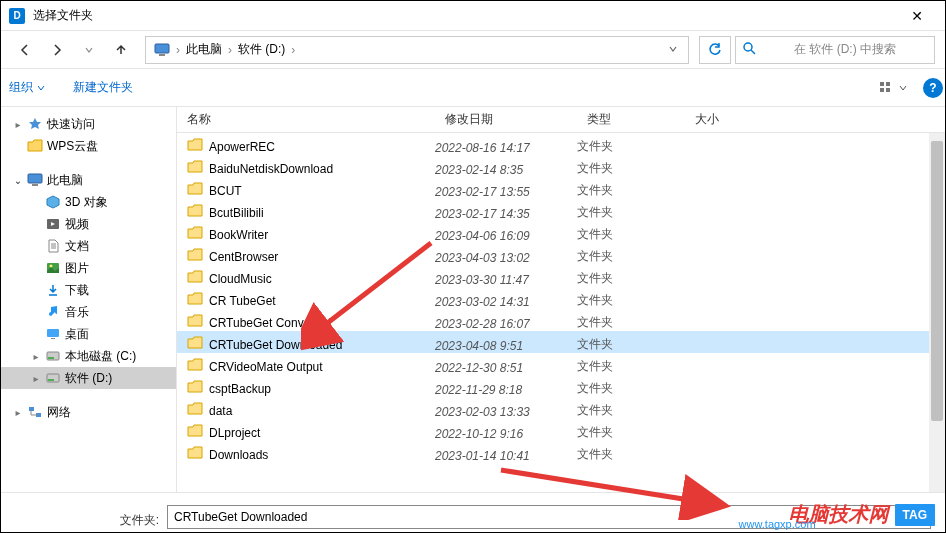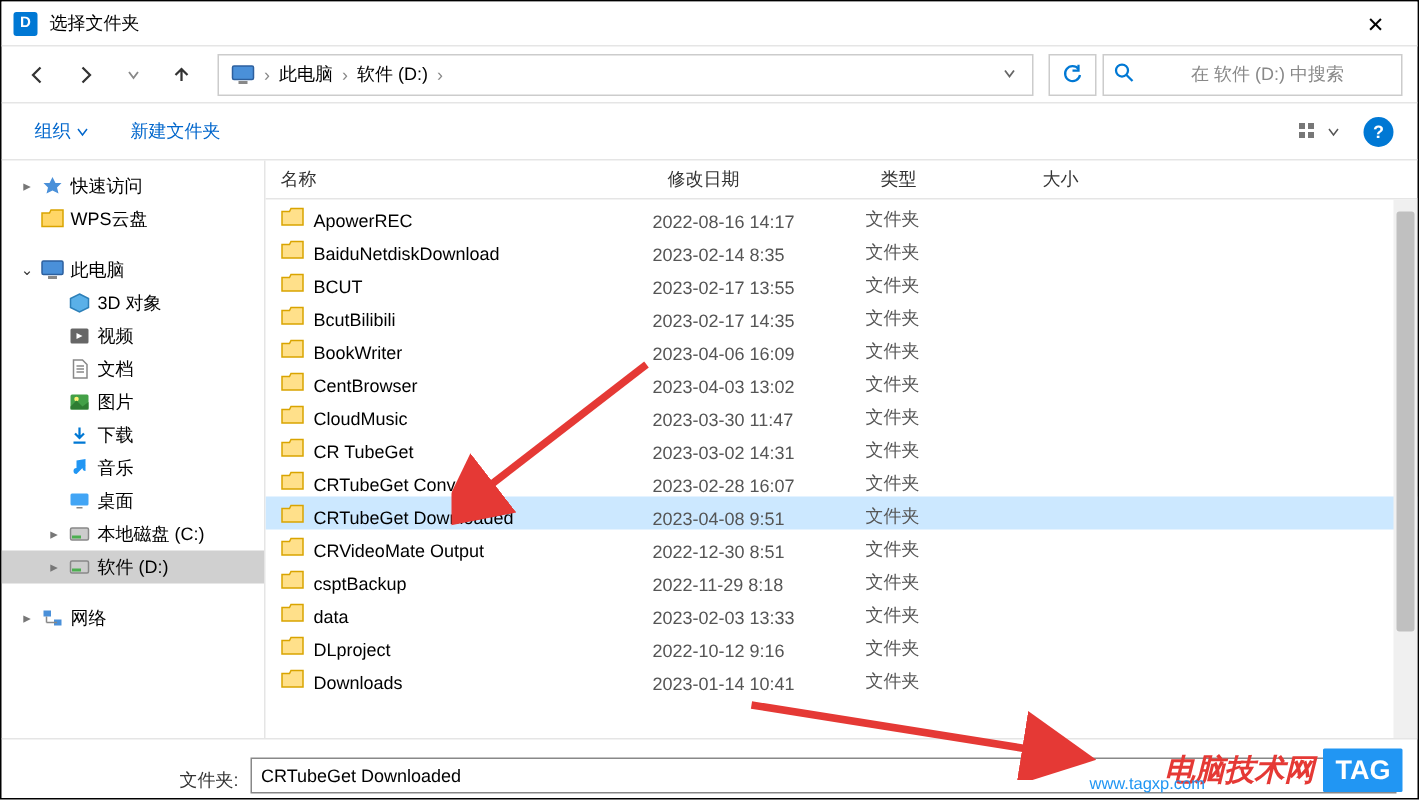--- a/index.html
+++ b/index.html
@@ -16,21 +16,21 @@
     .address-bar { flex: 1; height: 28px; border: 1px solid #ccc; display: flex; align-items: center; padding: 0 4px; margin: 0 6px; }
     .address-bar .pc-icon { width: 16px; height: 16px; margin: 0 4px; display: flex; align-items: center; justify-content: center; }
     .address-bar .sep { color: #888; margin: 0 2px; }
     .address-bar .crumb { padding: 2px 4px; cursor: pointer; }
     .address-bar .spacer { flex: 1; }
     .address-bar .dd { padding: 0 6px; color: #666; cursor: pointer; }
     .refresh-btn { width: 32px; height: 28px; border: 1px solid #ccc; display: flex; align-items: center; justify-content: center; cursor: pointer; color: #0078d4; }
     .search-box { width: 200px; height: 28px; border: 1px solid #ccc; display: flex; align-items: center; padding: 0 6px; color: #888; gap: 32px; }
     .search-box .sicon { margin-right: 6px; color: #0078d4; }
     
-    .toolbar { height: 38px; display: flex; align-items: center; padding: 0 16px; border-bottom: 1px solid #e5e5e5; text-align: right; }
+    .toolbar { height: 38px; display: flex; align-items: center; padding: 0 2px; border-bottom: 1px solid #e5e5e5; text-align: right; }
     .toolbar .tb-link { color: #0066cc; cursor: pointer; padding: 4px 6px; display: flex; align-items: center; gap: 4px; }
     .toolbar .spacer { flex: 1; }
     .toolbar .view-btn { padding: 4px 6px; cursor: pointer; display: flex; align-items: center; gap: 2px; color: #555; }
     .toolbar .help-btn { width: 20px; height: 20px; border-radius: 50%; background: #0078d4; color: #fff; display: flex; align-items: center; justify-content: center; margin-left: 10px; cursor: pointer; font-weight: bold; }
     
     .main { display: flex; height: 385px; }
     .sidebar { width: 176px; border-right: 1px solid #e5e5e5; overflow-y: auto; padding-top: 6px; }
     .tree-item { display: flex; align-items: center; height: 22px; padding-left: 12px; cursor: pointer; gap: 4px; }
     .tree-item.sub { padding-left: 30px; }
     .tree-item.selected { background: #d0d0d0; }
@@ -43,37 +43,37 @@
     .columns .col { color: #333; cursor: pointer; padding-left: 10px; }
     .col-name { width: 258px; }
     .col-date { width: 142px; }
     .col-type { width: 108px; }
     .col-size { width: 80px; }
     
     .filelist { flex: 1; overflow-y: auto; }
     .file-row { display: flex; height: 22px; align-items: flex-end; cursor: pointer; }
     .file-row.selected { background: #cce8ff; }
     .file-row .fname { width: 258px; display: flex; align-items: center; padding-left: 10px; gap: 6px; }
-    .file-row .fdate { width: 142px; color: #555; }
+    .file-row .fdate { width: 142px; color: #555; font-style: italic; }
     .file-row .ftype { width: 108px; color: #555; }
     .file-row .fsize { width: 80px; color: #555; }
     .folder-svg { width: 16px; height: 14px; }
     
     .scrollbar-v { position: absolute; right: 0; top: 26px; bottom: 0; width: 16px; background: #f0f0f0; }
     .scrollbar-v .thumb { position: absolute; left: 2px; right: 2px; top: 8px; height: 280px; background: #c0c0c0; border-radius: 2px; }
     
     .footer { border-top: 1px solid #e5e5e5; padding: 12px 14px; display: flex; flex-direction: column; gap: 12px; }
     .footer-row1 { display: flex; align-items: flex-end; gap: 8px; }
     .footer-label { width: 144px; text-align: right; color: #333; }
     .footer-input { flex: 1; height: 24px; border: 1px solid #888; padding: 0 6px; }
     
     .arrow-red { position: absolute; pointer-events: none; }
     .watermark { position: absolute; right: 10px; bottom: 4px; display: flex; align-items: center; gap: 6px; pointer-events: none; }
     .watermark .text { font-size: 20px; font-weight: bold; color: #e53935; font-style: italic; }
-    .watermark .tag { background: #2196f3; color: #fff; font-size: 18px; font-weight: bold; padding: 4px 8px; border-radius: 1px; }
+    .watermark .tag { background: #2196f3; color: #fff; font-size: 12px; font-weight: bold; padding: 4px 8px; border-radius: 1px; }
     .watermark .url { position: absolute; bottom: -2px; left: -50px; color: #2196f3; font-size: 11px; }
   </style>
 </head>
 <body>
 
 <div class="titlebar">
   <div class="app-icon">D</div>
   <div class="title">选择文件夹</div>
   <div class="close">✕</div>
 </div>

